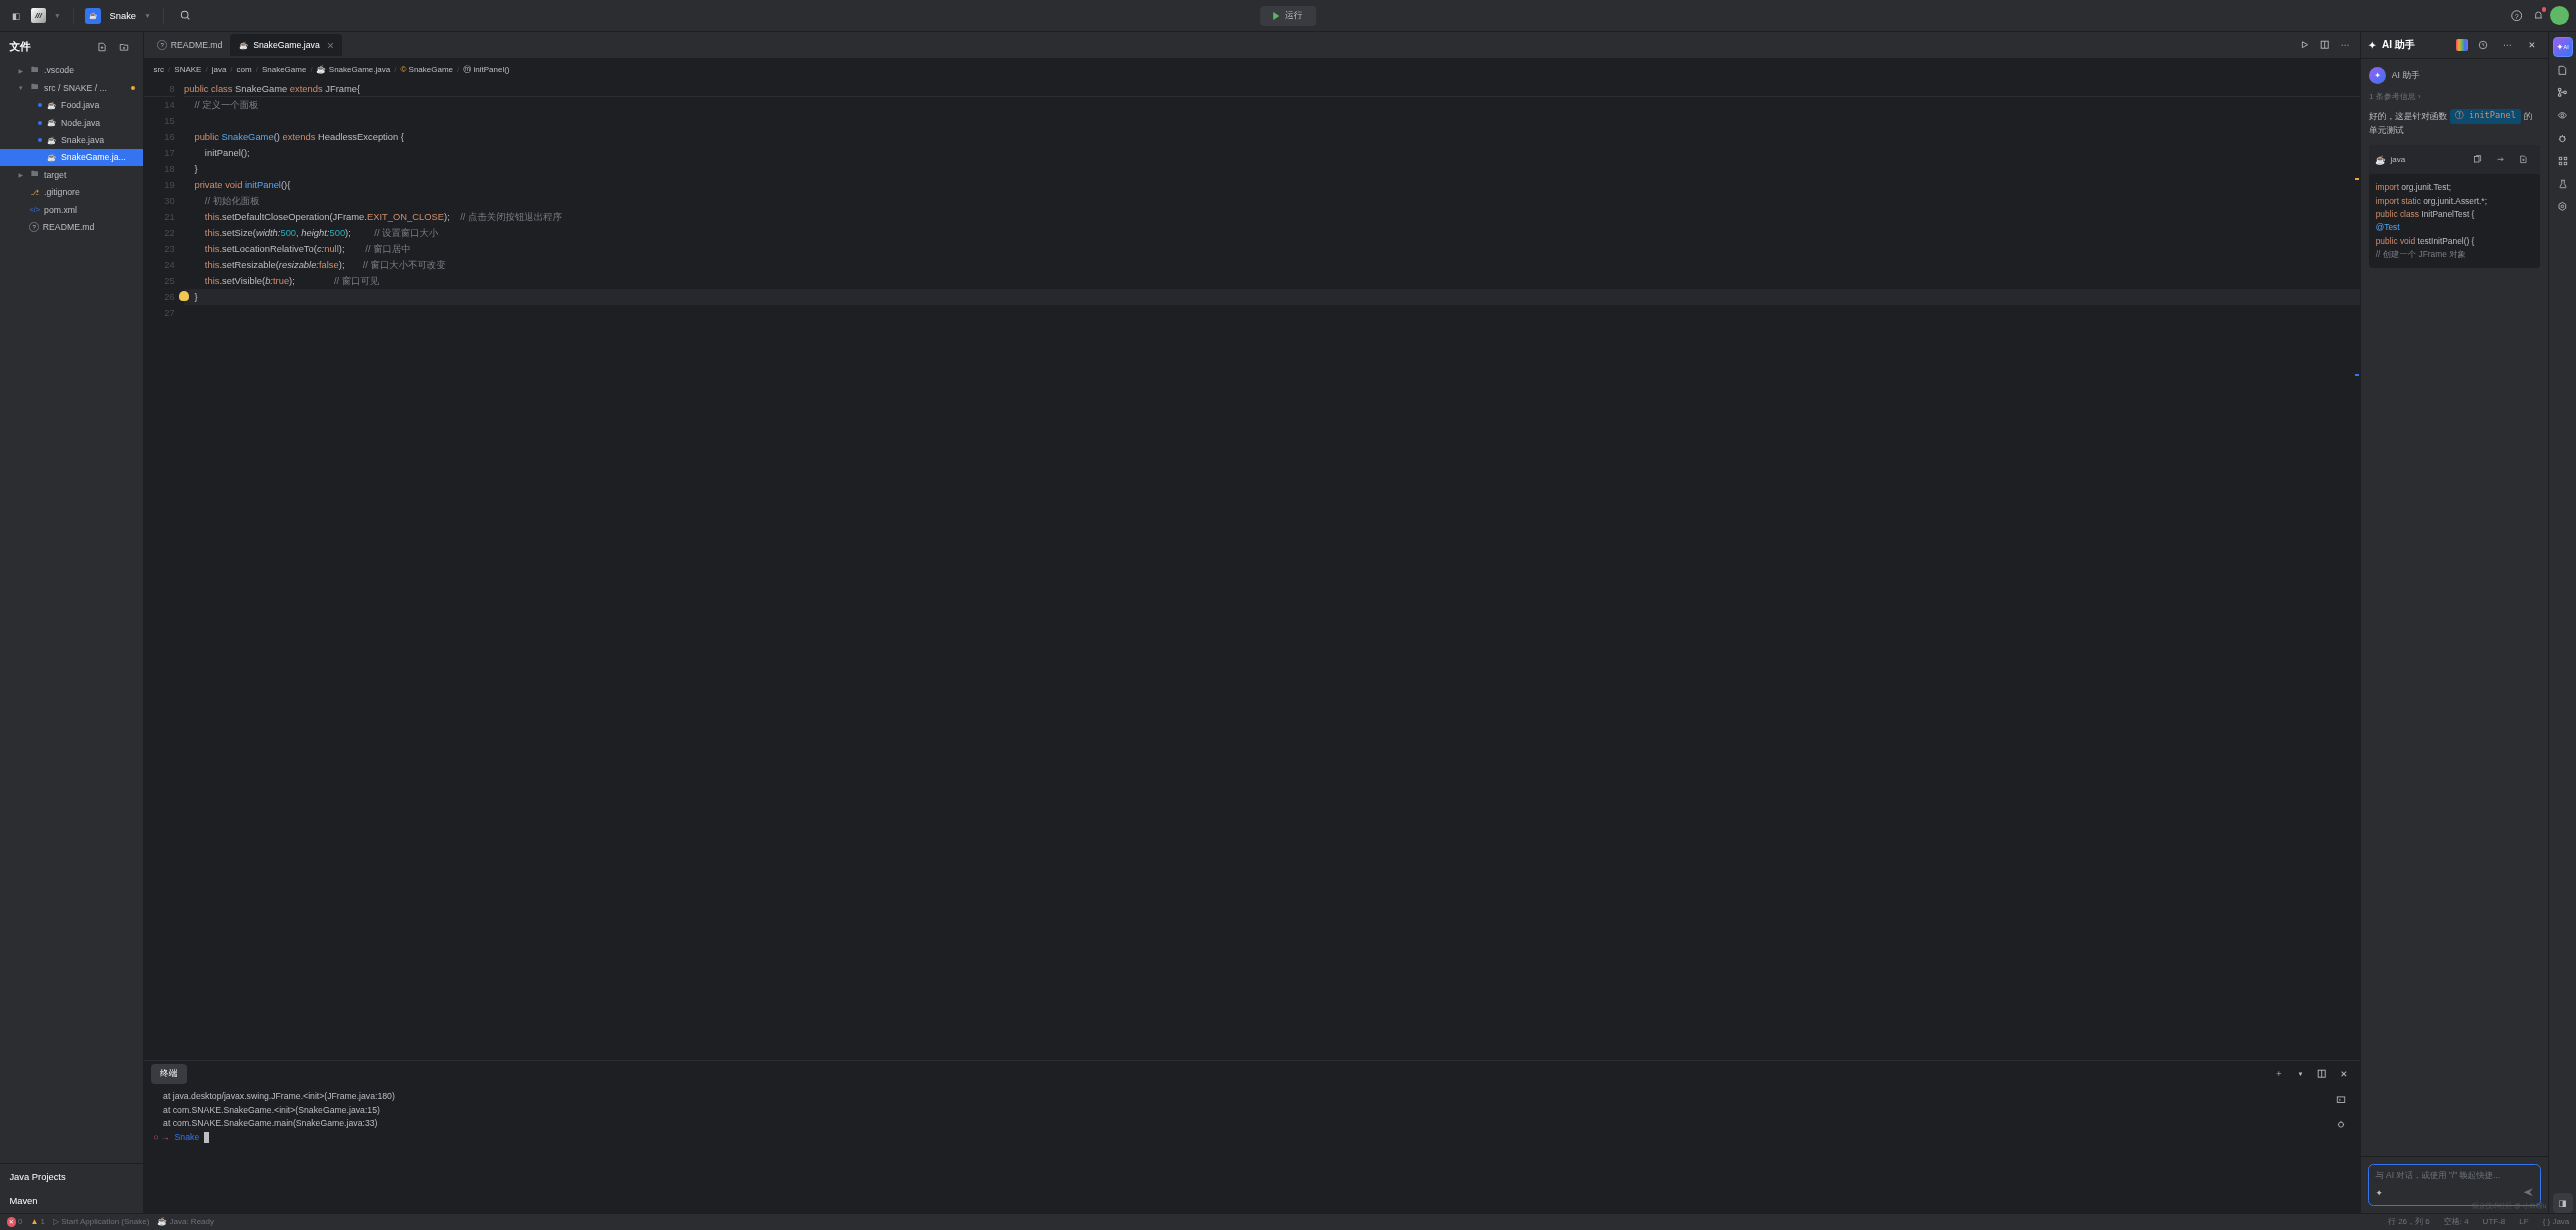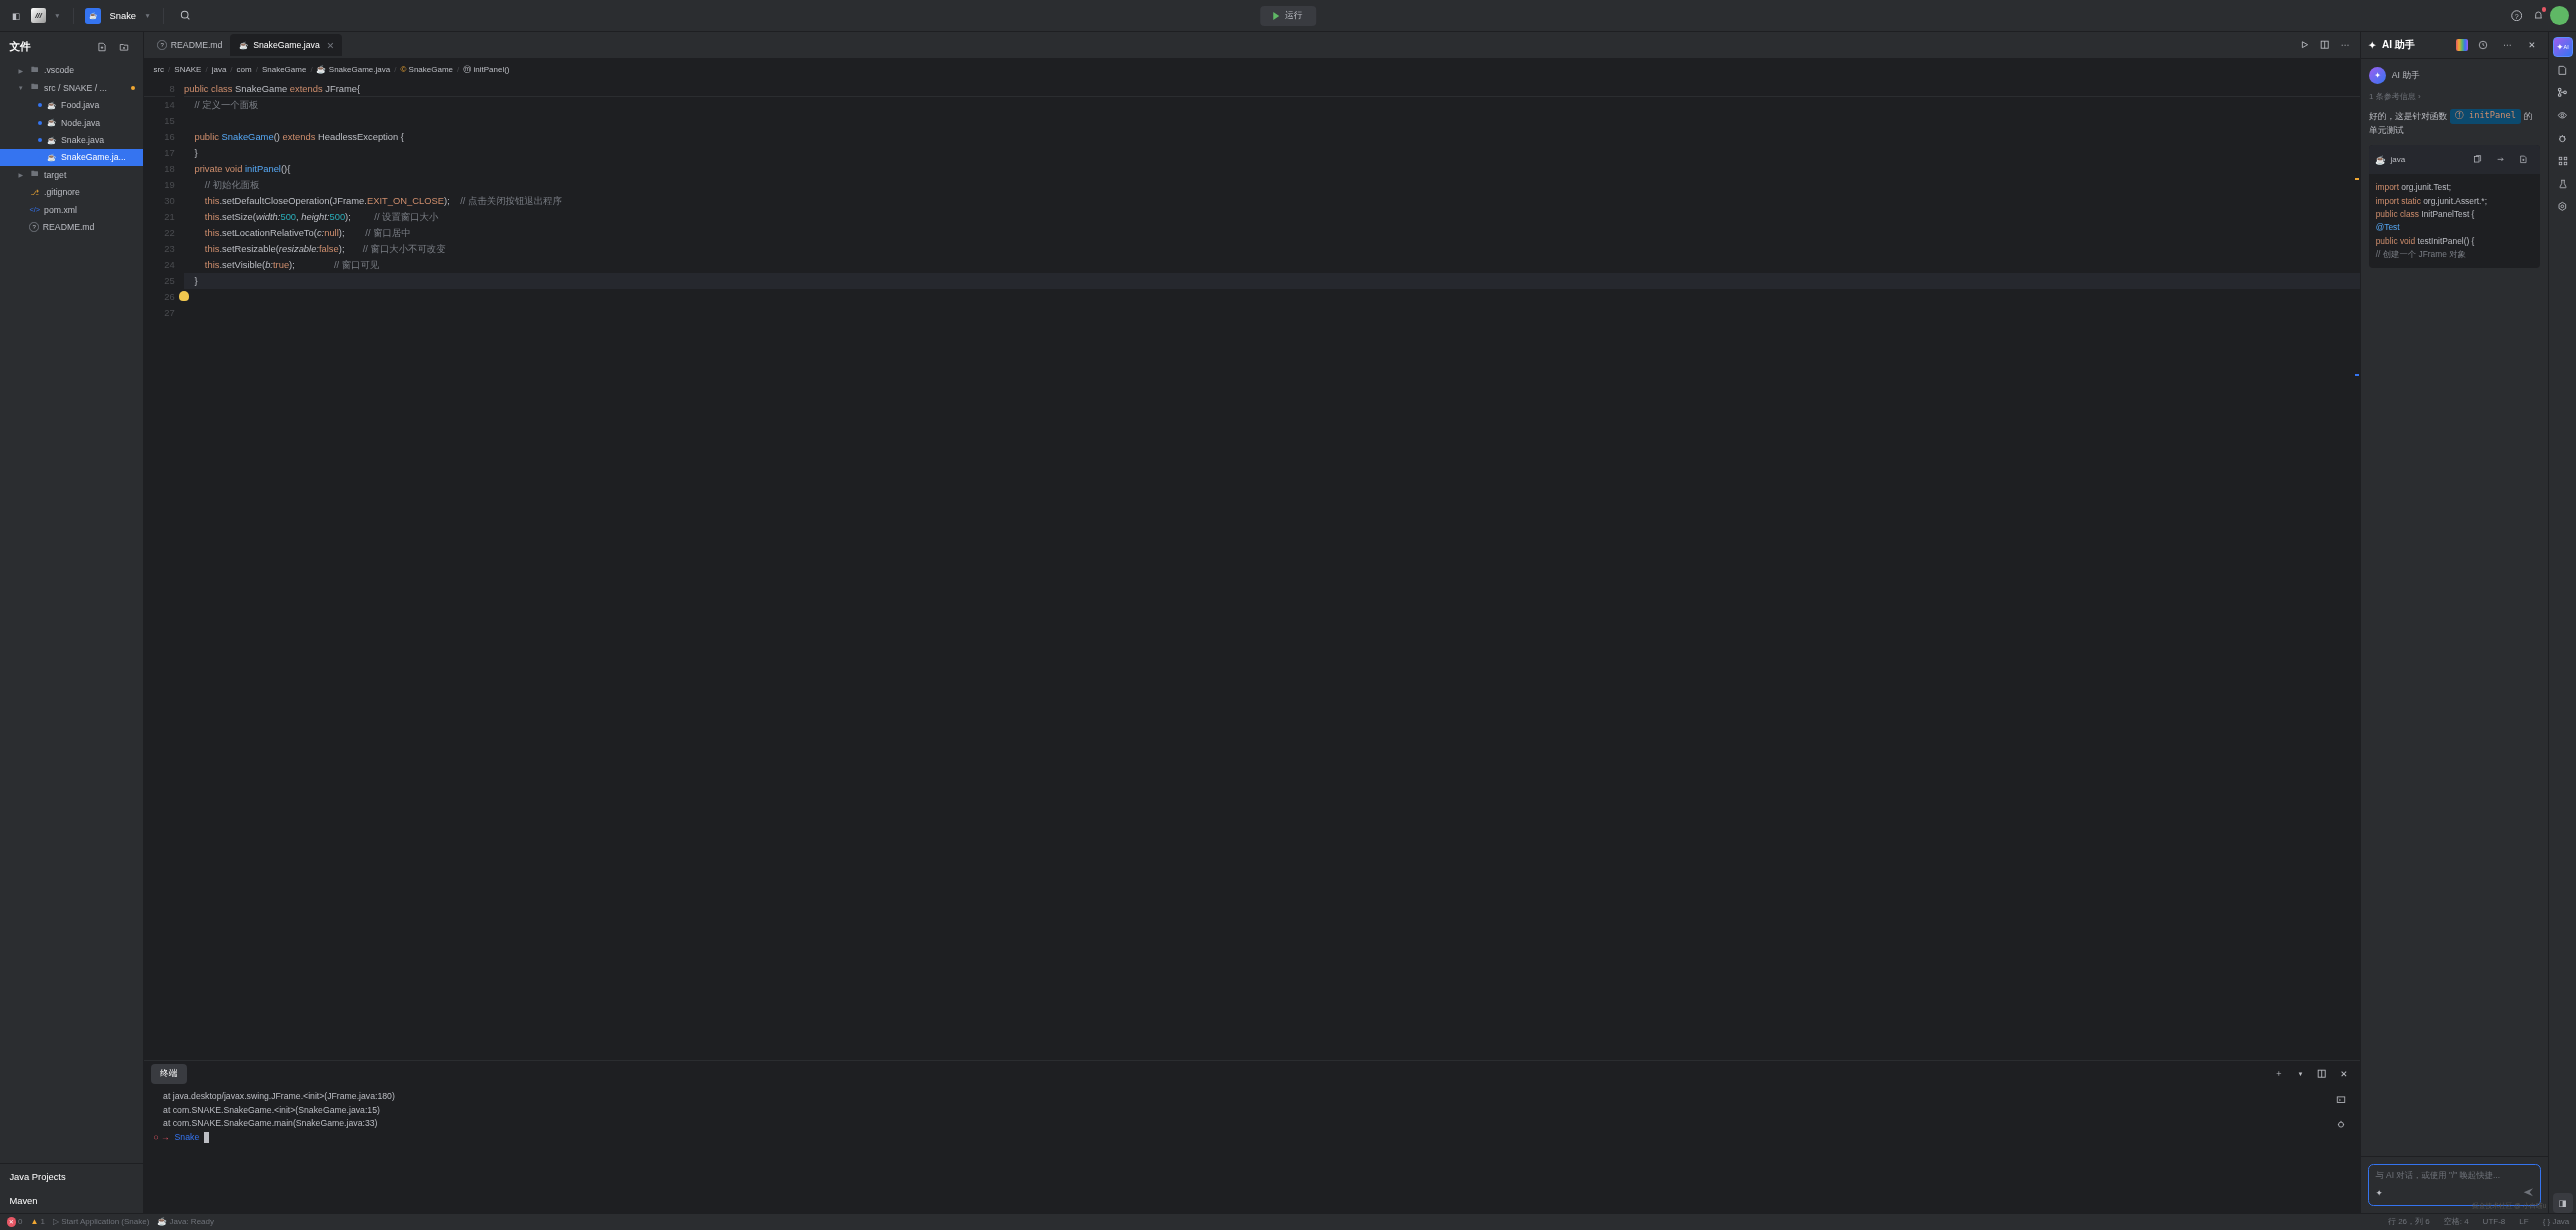--- a/index.html
+++ b/index.html
@@ -291,20 +291,21 @@
           <div class="gutter-line">24</div>
           <div class="gutter-line">25</div>
           <div class="gutter-line"><span class="bulb"></span>26</div>
           <div class="gutter-line">27</div>
         </div>
       <div class="code" id="code">
           <div class="code-line sticky"><span class="kw">public</span> <span class="kw">class</span> <span class="cls">SnakeGame</span> <span class="kw">extends</span> <span class="cls">JFrame</span>{</div>
           <div class="code-line">    <span class="cmt">// 定义一个面板</span></div>
           <div class="code-line"></div>
           <div class="code-line">    <span class="kw">public</span> <span class="fn">SnakeGame</span>() <span class="kw">extends</span> <span class="cls">HeadlessException</span> {</div>
+          <div class="code-line">        initPanel();</div>
           <div class="code-line">    }</div>
           <div class="code-line">    <span class="kw">private</span> <span class="kw">void</span> <span class="fn">initPanel</span>(){</div>
           <div class="code-line">        <span class="cmt">// 初始化面板</span></div>
           <div class="code-line">        <span class="kw">this</span>.setDefaultCloseOperation(<span class="cls">JFrame</span>.<span class="lit">EXIT_ON_CLOSE</span>);    <span class="cmt">// 点击关闭按钮退出程序</span></div>
           <div class="code-line">        <span class="kw">this</span>.setSize(<span class="param">width:</span><span class="num">500</span>, <span class="param">height:</span><span class="num">500</span>);         <span class="cmt">// 设置窗口大小</span></div>
           <div class="code-line">        <span class="kw">this</span>.setLocationRelativeTo(<span class="param">c:</span><span class="kw">null</span>);        <span class="cmt">// 窗口居中</span></div>
           <div class="code-line">        <span class="kw">this</span>.setResizable(<span class="param">resizable:</span><span class="kw">false</span>);       <span class="cmt">// 窗口大小不可改变</span></div>
           <div class="code-line">        <span class="kw">this</span>.setVisible(<span class="param">b:</span><span class="kw">true</span>);               <span class="cmt">// 窗口可见</span></div>
           <div class="code-line cur">    }</div>
           <div class="code-line"></div>

